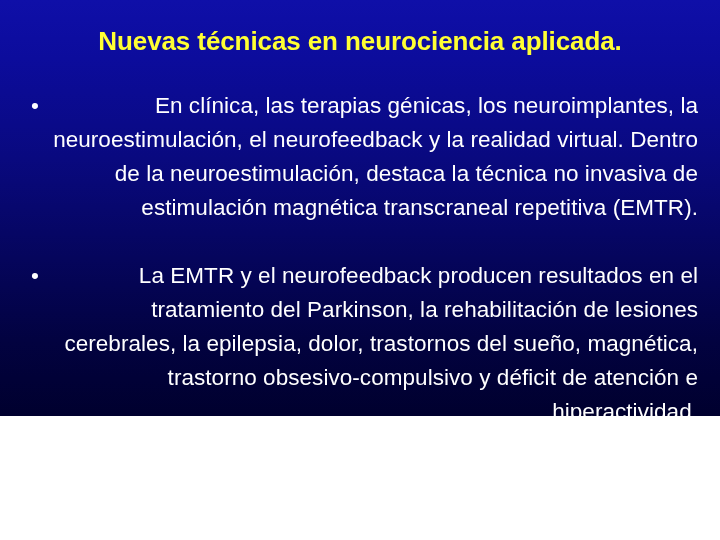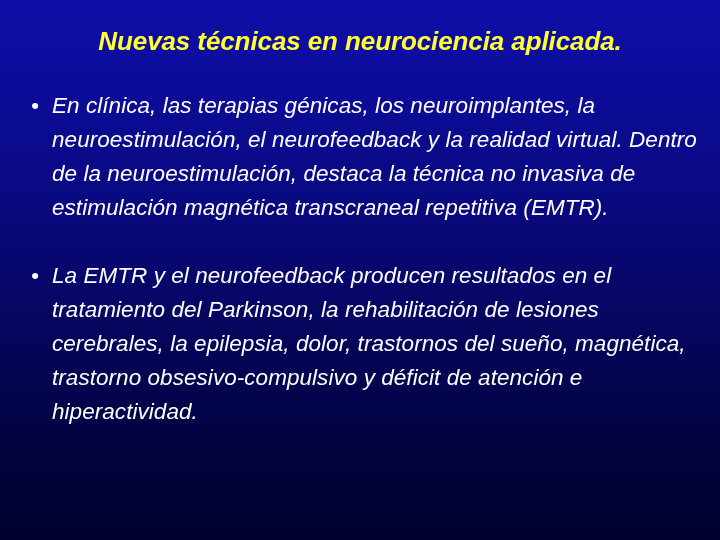--- a/index.html
+++ b/index.html
@@ -8,31 +8,30 @@
   }
   body {
     width: 720px;
     height: 540px;
     overflow: hidden;
     font-family: "Liberation Sans", sans-serif;
   }
   #slide {
     position: relative;
     width: 720px;
-    height: 540px;
+    height: 416px;
     box-sizing: border-box;
     background: linear-gradient(to bottom,
         #0f0fa8 0%,
         #0c0c9c 14%,
         #09097f 38%,
         #05055c 62%,
         #020240 82%,
         #00002e 100%);
     overflow: hidden;
-    font-style: italic;
   }
   #slide-title {
     position: absolute;
     top: 26px;
     left: 0;
     width: 720px;
     text-align: center;
     color: #ffff33;
     font-size: 26px;
     font-weight: bold;
@@ -60,20 +59,21 @@
     left: 5px;
     top: 0;
     width: 16px;
     line-height: 34px;
     color: #ffffff;
     font-size: 22.5px;
     text-align: left;
   }
   .bullet-text {
     display: block;
+    text-align: right;
   }
   .para-gap {
     display: block;
     height: 34px;
   }
 </style>
 </head>
 <body>
 
 <div id="slide">

